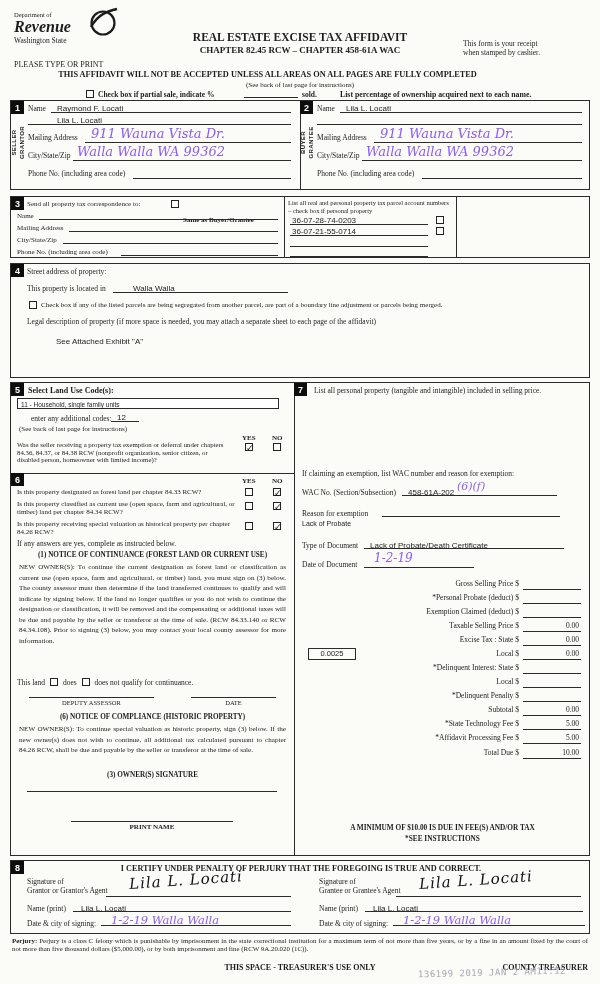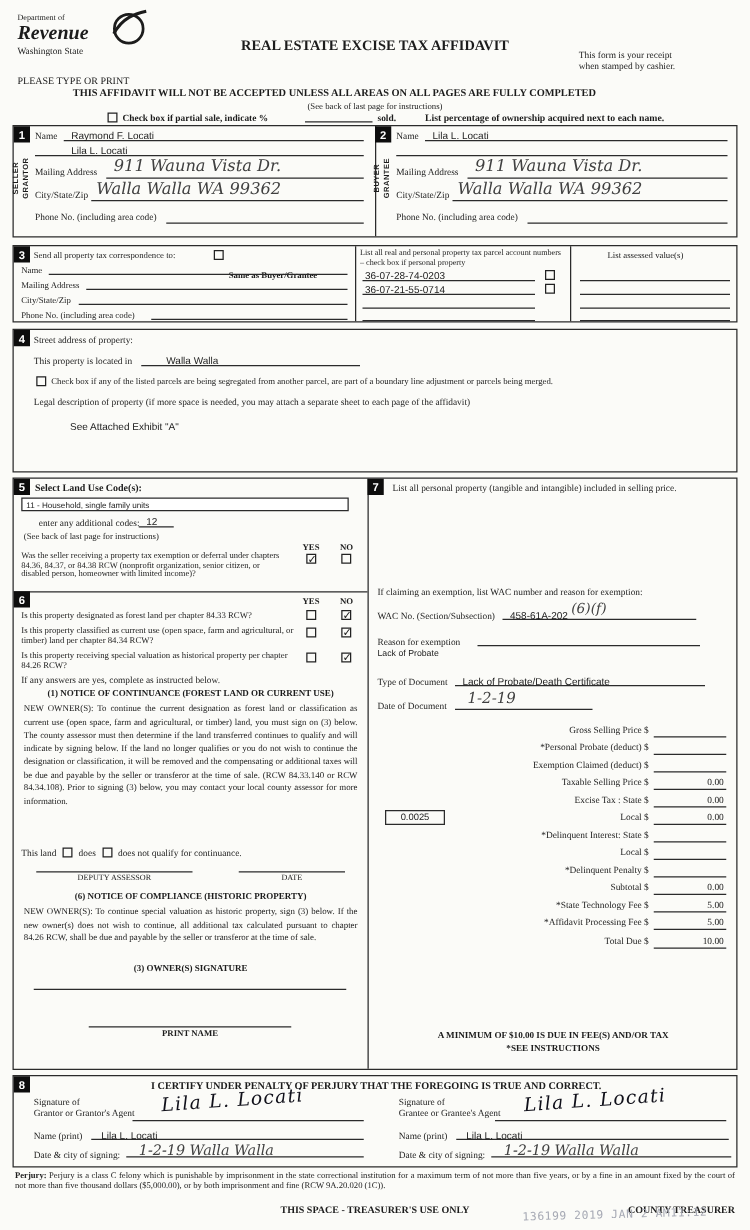--- a/index.html
+++ b/index.html
@@ -13,21 +13,21 @@
        font:bold 9px "Liberation Sans",sans-serif;display:flex;align-items:center;justify-content:center;z-index:2}
   .divv{position:absolute;top:0;bottom:0;border-left:1px solid #2b2b2b}
   .divh{position:absolute;border-top:1px solid #2b2b2b}
   .lbl{position:absolute;font-size:7.5px;white-space:nowrap}
   .sm{font-size:7px}
   .xs{font-size:6.5px}
   .b{font-weight:bold}
   .ctr{text-align:center}
   .wrap{position:absolute}
   .typed{position:absolute;font-family:"Liberation Sans",sans-serif;font-size:8px;white-space:nowrap}
-  .hand{position:absolute;font-family:"DejaVu Serif",serif;font-style:italic;white-space:nowrap;color:#404040}
+  .hand{position:absolute;font-family:"DejaVu Serif",serif;font-style:italic;white-space:nowrap;color:#8b5cf6}
   .script{position:absolute;font-family:"DejaVu Serif",serif;font-style:italic;white-space:nowrap;
           transform:rotate(-4deg);letter-spacing:1px;color:#10101a}
   .cb{position:absolute;width:8px;height:8px;border:1px solid #222;font:9px/8px "DejaVu Sans",sans-serif;
       text-align:center;overflow:visible;background:transparent}
   .cbi{display:inline-block;width:8px;height:8px;border:1px solid #222;vertical-align:-1px;margin:0 3px;
        font:9px/8px "DejaVu Sans",sans-serif;text-align:center}
   .ul{position:absolute;border-bottom:1px solid #2b2b2b}
   .vlab{position:absolute;transform:rotate(-90deg);font:bold 6px "Liberation Sans",sans-serif;
         letter-spacing:.4px;line-height:7.5px;text-align:center;white-space:nowrap}
   .q{position:absolute;font-size:7px;line-height:8.2px}
@@ -48,20 +48,21 @@
     <div style="font-size:6.5px">Department of</div>
     <div style="font:italic bold 16px 'Liberation Serif',serif">Revenue</div>
     <div style="font-size:7.5px">Washington State</div>
   </div>
   <svg class="abs" style="left:88px;top:7px" width="30" height="30" viewBox="0 0 30 30">
     <circle cx="15" cy="16" r="11.5" fill="none" stroke="#1c1c1c" stroke-width="2.2"></circle>
     <path d="M3 20 C 10 7, 20 4, 29 2" fill="none" stroke="#1c1c1c" stroke-width="2.4"></path>
   </svg>
   <div class="abs ctr" style="left:140px;top:31px;width:320px">
     <div class="b" style="font-size:11.5px">REAL ESTATE EXCISE TAX AFFIDAVIT</div>
+    <div class="b" style="font-size:9px;margin-top:2px">CHAPTER 82.45 RCW – CHAPTER 458-61A WAC</div>
   </div>
   <div class="abs" style="left:463px;top:39px;width:128px;font-size:7.5px;line-height:9px">
     <div>This form is your receipt</div>
     <div>when stamped by cashier.</div>
   </div>
   <span class="lbl" style="left:14px;top:60px;font-size:8px">PLEASE TYPE OR PRINT</span>
   <div class="abs ctr b" style="left:0;top:70px;width:535px;font-size:8.3px">THIS AFFIDAVIT WILL NOT BE ACCEPTED UNLESS ALL AREAS ON ALL PAGES ARE FULLY COMPLETED</div>
   <div class="abs ctr" style="left:0;top:81px;width:600px;font-size:7px">(See back of last page for instructions)</div>
   <span class="cb" style="left:86px;top:90px"></span>
   <span class="lbl b" style="left:98px;top:90px">Check box if partial sale, indicate %</span>
@@ -149,27 +150,20 @@
       </div>
       <span class="cb" style="left:152px;top:30px"></span>
       <div class="ul" style="left:6px;top:40px;width:138px;height:10px">
         <span class="typed" style="left:2px;top:1px"></span>
       </div>
       <div class="ul" style="left:6px;top:50px;width:138px;height:10px">
         <span class="typed" style="left:2px;top:1px"></span>
       </div>
     </div>
 
-    <div class="panel" style="left:445px;top:0;width:135px;height:62px">
-      <span class="lbl sm" style="left:30px;top:3px">List assessed value(s)</span>
-      <div class="ul" style="left:8px;top:18px;width:120px;height:10px"></div>
-      <div class="ul" style="left:8px;top:29px;width:120px;height:10px"></div>
-      <div class="ul" style="left:8px;top:40px;width:120px;height:10px"></div>
-      <div class="ul" style="left:8px;top:50px;width:120px;height:10px"></div>
-    </div>
   </div>
 
   <div class="sec" style="left:10px;top:263px;width:580px;height:115px">
     <div class="num">4</div>
     <span class="lbl" style="left:16px;top:3px">Street address of property:</span>
     <span class="lbl" style="left:16px;top:20px">This property is located in</span>
     <div class="ul" style="left:102px;top:19px;width:175px;height:10px">
       <span class="typed" style="left:20px;top:1px">Walla Walla</span>
     </div>
     <span class="cb" style="left:18px;top:37px"></span>

